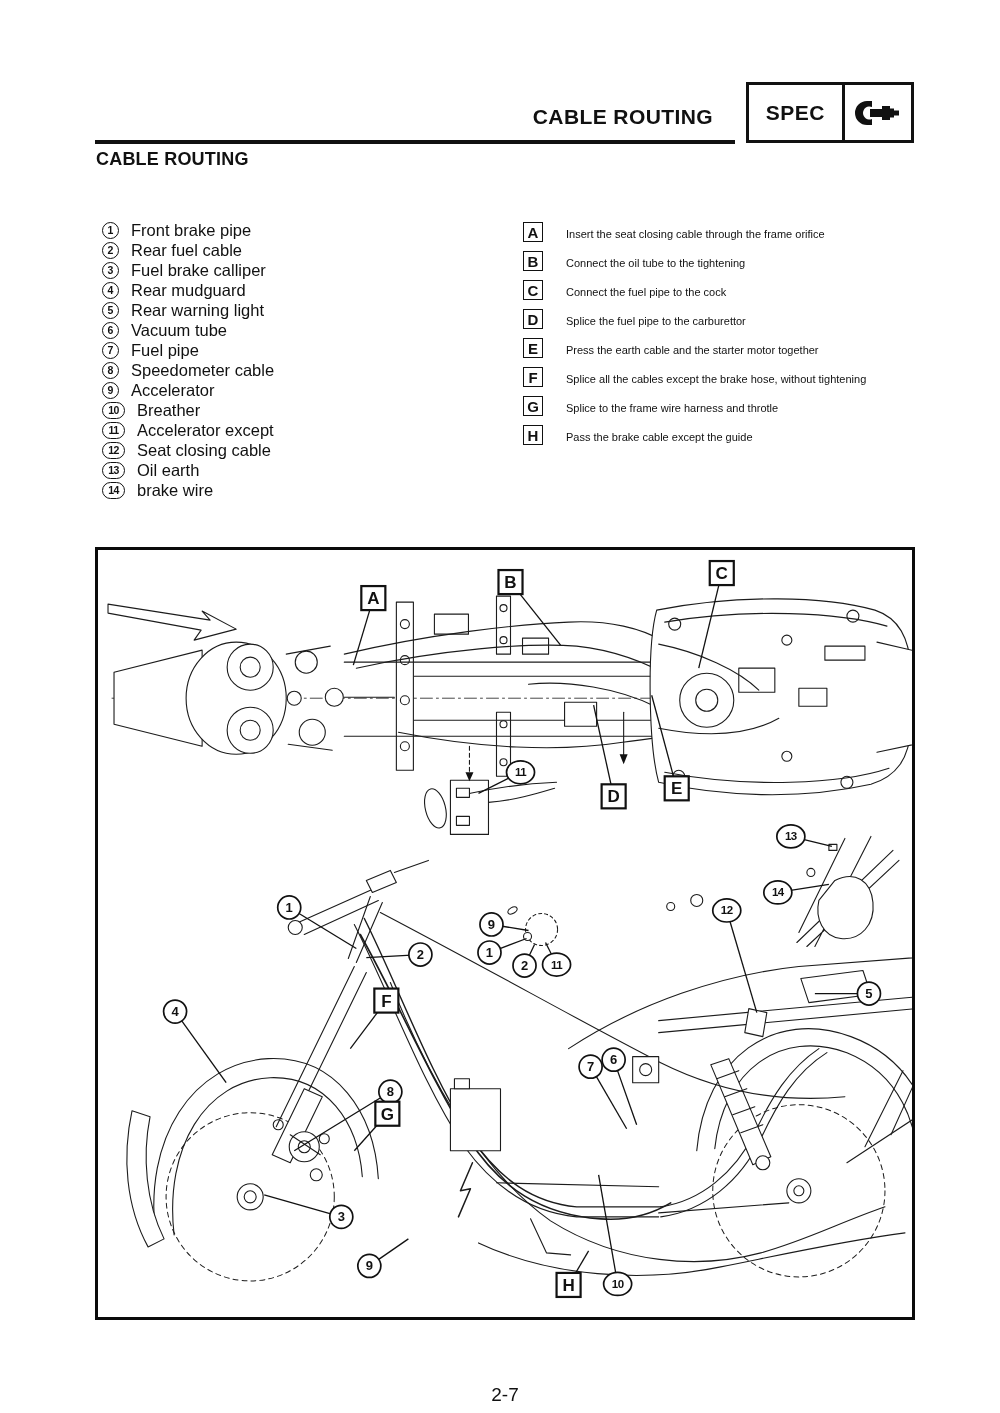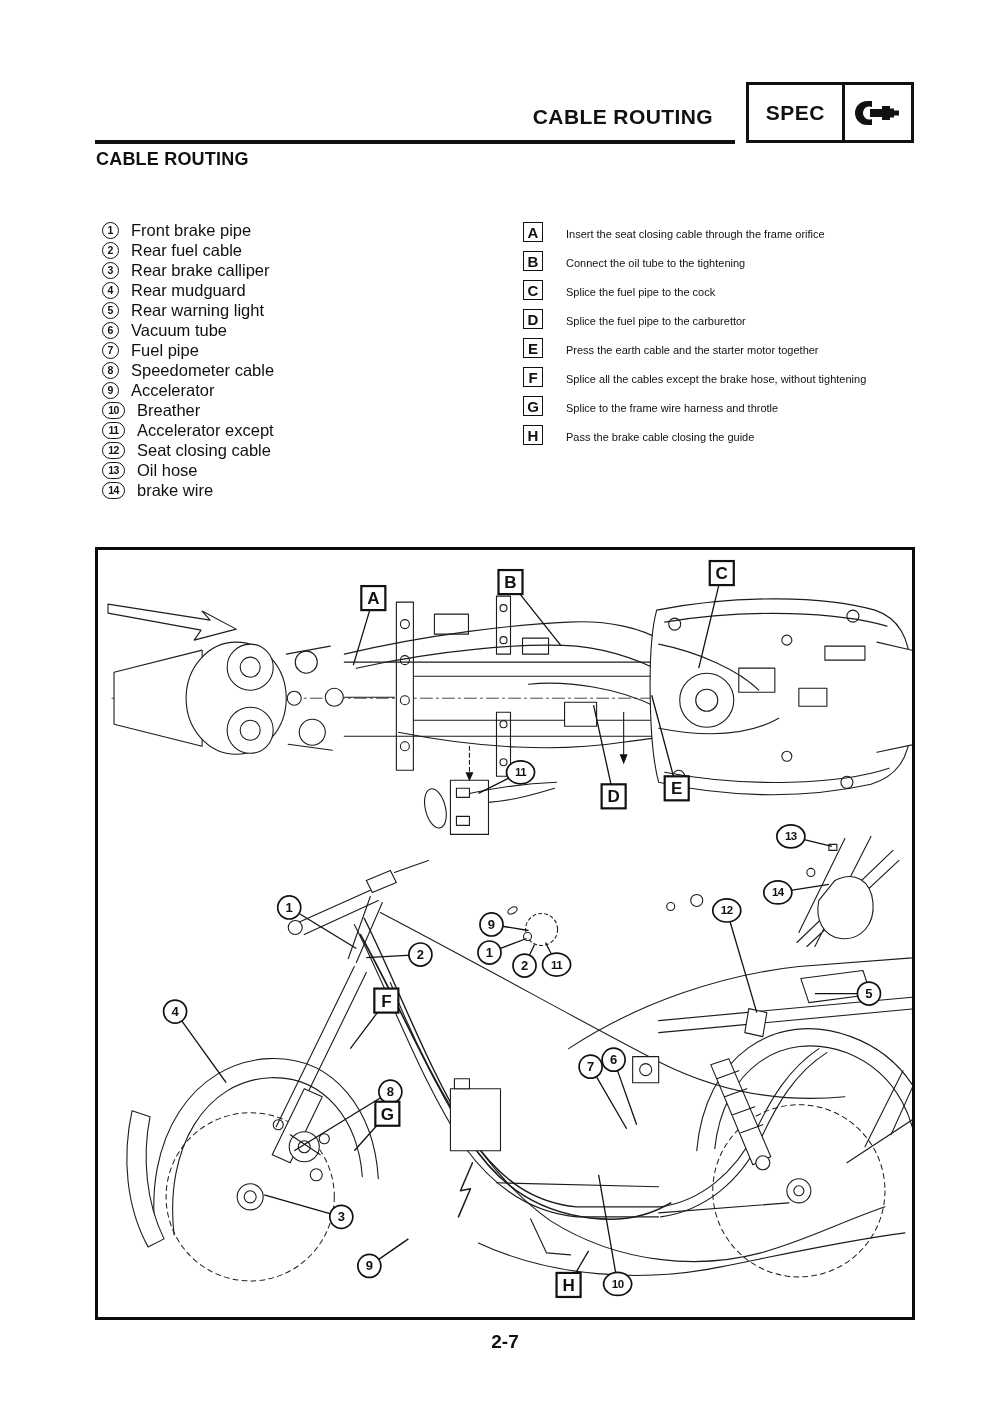--- a/index.html
+++ b/index.html
@@ -38,22 +38,22 @@
   .art{stroke:#1c1c1c;fill:none;stroke-width:1.1;stroke-linecap:round;stroke-linejoin:round;}
   .leader{stroke:#111;stroke-width:1.3;fill:none;}
   .callout-shape{fill:#fff;stroke:#111;}
   rect.callout-shape{stroke-width:2.2;}
   ellipse.callout-shape{stroke-width:1.7;}
   .callout-text{font-family:"Liberation Sans",sans-serif;font-weight:bold;fill:#111;text-anchor:middle;}
   .callout-text.lt{font-size:17px;}
   .callout-text.num{font-size:13px;}
   .callout-text.num2{font-size:11.5px;letter-spacing:-.5px;}
 
-  .page-number{position:absolute;left:95px;top:1331px;width:820px;text-align:center;
-    font-size:19px;font-weight:bold;}
+  .page-number{position:absolute;left:95px;top:1384px;width:820px;text-align:center;
+    font-size:19px;font-weight:normal;}
 </style>
 </head>
 <body>
 
 <div class="page">
 
   <div class="running-title">CABLE ROUTING</div>
 
   <div class="spec-box">
     <div class="spec-cell">SPEC</div>
@@ -75,21 +75,21 @@
     <div class="num-item">
         <span class="circ">1</span>
         <span class="lbl">Front brake pipe</span>
       </div>
     <div class="num-item">
         <span class="circ">2</span>
         <span class="lbl">Rear fuel cable</span>
       </div>
     <div class="num-item">
         <span class="circ">3</span>
-        <span class="lbl">Rear brake calliper</span>
+        <span class="lbl">Fuel brake calliper</span>
       </div>
     <div class="num-item">
         <span class="circ">4</span>
         <span class="lbl">Rear mudguard</span>
       </div>
     <div class="num-item">
         <span class="circ">5</span>
         <span class="lbl">Rear warning light</span>
       </div>
     <div class="num-item">
@@ -115,60 +115,60 @@
     <div class="num-item">
         <span class="circ two">11</span>
         <span class="lbl">Accelerator except</span>
       </div>
     <div class="num-item">
         <span class="circ two">12</span>
         <span class="lbl">Seat closing cable</span>
       </div>
     <div class="num-item">
         <span class="circ two">13</span>
-        <span class="lbl">Oil hose</span>
+        <span class="lbl">Oil earth</span>
       </div>
     <div class="num-item">
         <span class="circ two">14</span>
         <span class="lbl">brake wire</span>
       </div>
   </div>
 
   <div class="let-list">
     <div class="let-item">
         <span class="sq">A</span>
         <span class="txt">Insert the seat closing cable through the frame orifice</span>
       </div>
     <div class="let-item">
         <span class="sq">B</span>
         <span class="txt">Connect the oil tube to the tightening</span>
       </div>
     <div class="let-item">
         <span class="sq">C</span>
-        <span class="txt">Splice the fuel pipe to the cock</span>
+        <span class="txt">Connect the fuel pipe to the cock</span>
       </div>
     <div class="let-item">
         <span class="sq">D</span>
         <span class="txt">Splice the fuel pipe to the carburettor</span>
       </div>
     <div class="let-item">
         <span class="sq">E</span>
         <span class="txt">Press the earth cable and the starter motor together</span>
       </div>
     <div class="let-item">
         <span class="sq">F</span>
         <span class="txt">Splice all the cables except the brake hose, without tightening</span>
       </div>
     <div class="let-item">
         <span class="sq">G</span>
         <span class="txt">Splice to the frame wire harness and throtle</span>
       </div>
     <div class="let-item">
         <span class="sq">H</span>
-        <span class="txt">Pass the brake cable closing the guide</span>
+        <span class="txt">Pass the brake cable except the guide</span>
       </div>
   </div>
 
   <div class="figure">
     <svg viewBox="0 0 813 766">
 
       <g class="art">
         <path d="M14 148 H 800" stroke-dasharray="12 4 2 4" stroke-width=".8"></path>
         <path d="M16 122 L104 100 L104 196 L16 174 Z" fill="#fff"></path>
         <ellipse cx="138" cy="148" rx="50" ry="56" fill="#fff"></ellipse>

